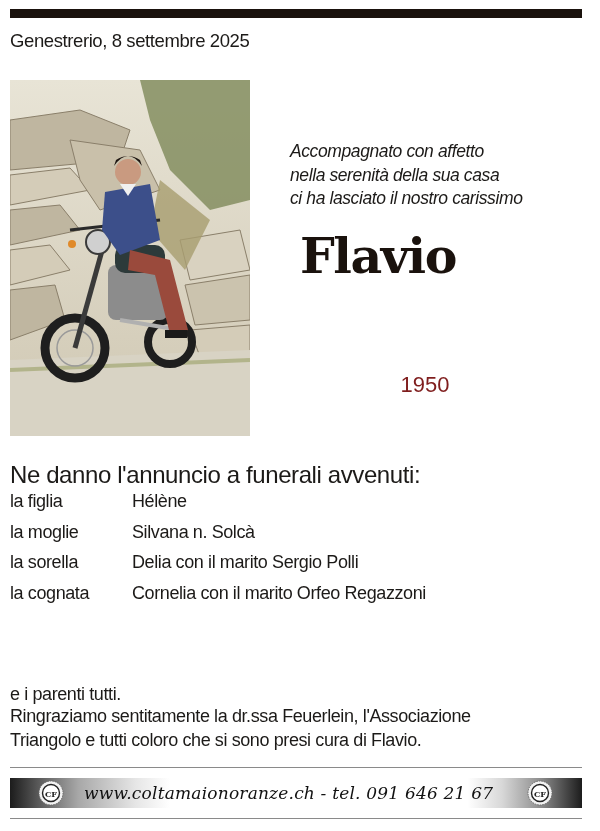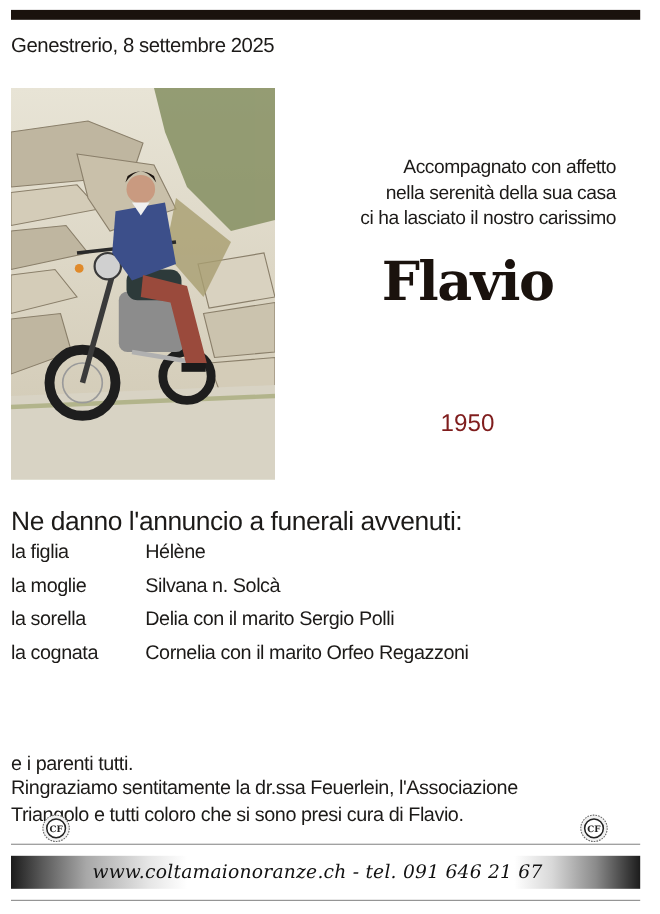--- a/index.html
+++ b/index.html
@@ -18,27 +18,26 @@
     }
     
     .photo {
       position: absolute; left: 10px; top: 80px; width: 240px; height: 356px;
       overflow: hidden; background: #d8d2c2;
     }
     .photo svg { width: 100%; height: 100%; display: block; }
 
     .intro {
       position: absolute; left: 290px; top: 140px; width: 270px;
-      text-align: right; font-size: 17.5px; line-height: 23.5px;
-      letter-spacing: -0.4px; color: #1c1a18;
+      text-align: left; font-size: 17.5px; line-height: 23.5px;
+      letter-spacing: -0.4px; color: #1c1a18; font-style: italic;
     }
     .intro div { white-space: nowrap; }
     .name {
       position: absolute; left: 300px; top: 228px; width: 250px;
-      text-align: center;
       font-family: "DejaVu Serif", "Liberation Serif", serif;
       font-weight: bold; font-size: 49px; line-height: 56px;
       letter-spacing: -1.5px; color: #1a120d;
     }
     .name div { white-space: nowrap; }
     .year {
       position: absolute; left: 300px; top: 372px; width: 250px;
       text-align: center; font-size: 22px; color: #7f1d1d;
     }
 
@@ -73,21 +72,21 @@
       position: absolute; left: 10px; top: 778px; width: 572px; height: 30px;
       background: linear-gradient(to right, #1c1c1c 0%, #5a5a5a 5%, #a8a8a8 12%, #e6e6e6 22%, #ffffff 28%, #ffffff 80%, #d8d8d8 86%, #8a8a8a 93%, #1c1c1c 100%);
     }
     .footer-text {
       position: absolute; left: 84px; top: 783px;
       font-family: "DejaVu Serif", "Liberation Serif", serif;
       font-style: italic; font-weight: normal; font-size: 17px;
       letter-spacing: 0.2px; color: #111111; white-space: nowrap;
     }
     .logo {
-      position: absolute; top: 740px; width: 26px; height: 26px;
+      position: absolute; top: 780px; width: 26px; height: 26px;
     }
     .logo.left { left: 38px; }
     .logo.right { left: 527px; }
     .logo svg { width: 100%; height: 100%; display: block; }
   </style>
 </head>
 <body>
 
 <div class="top-bar"></div>
 

